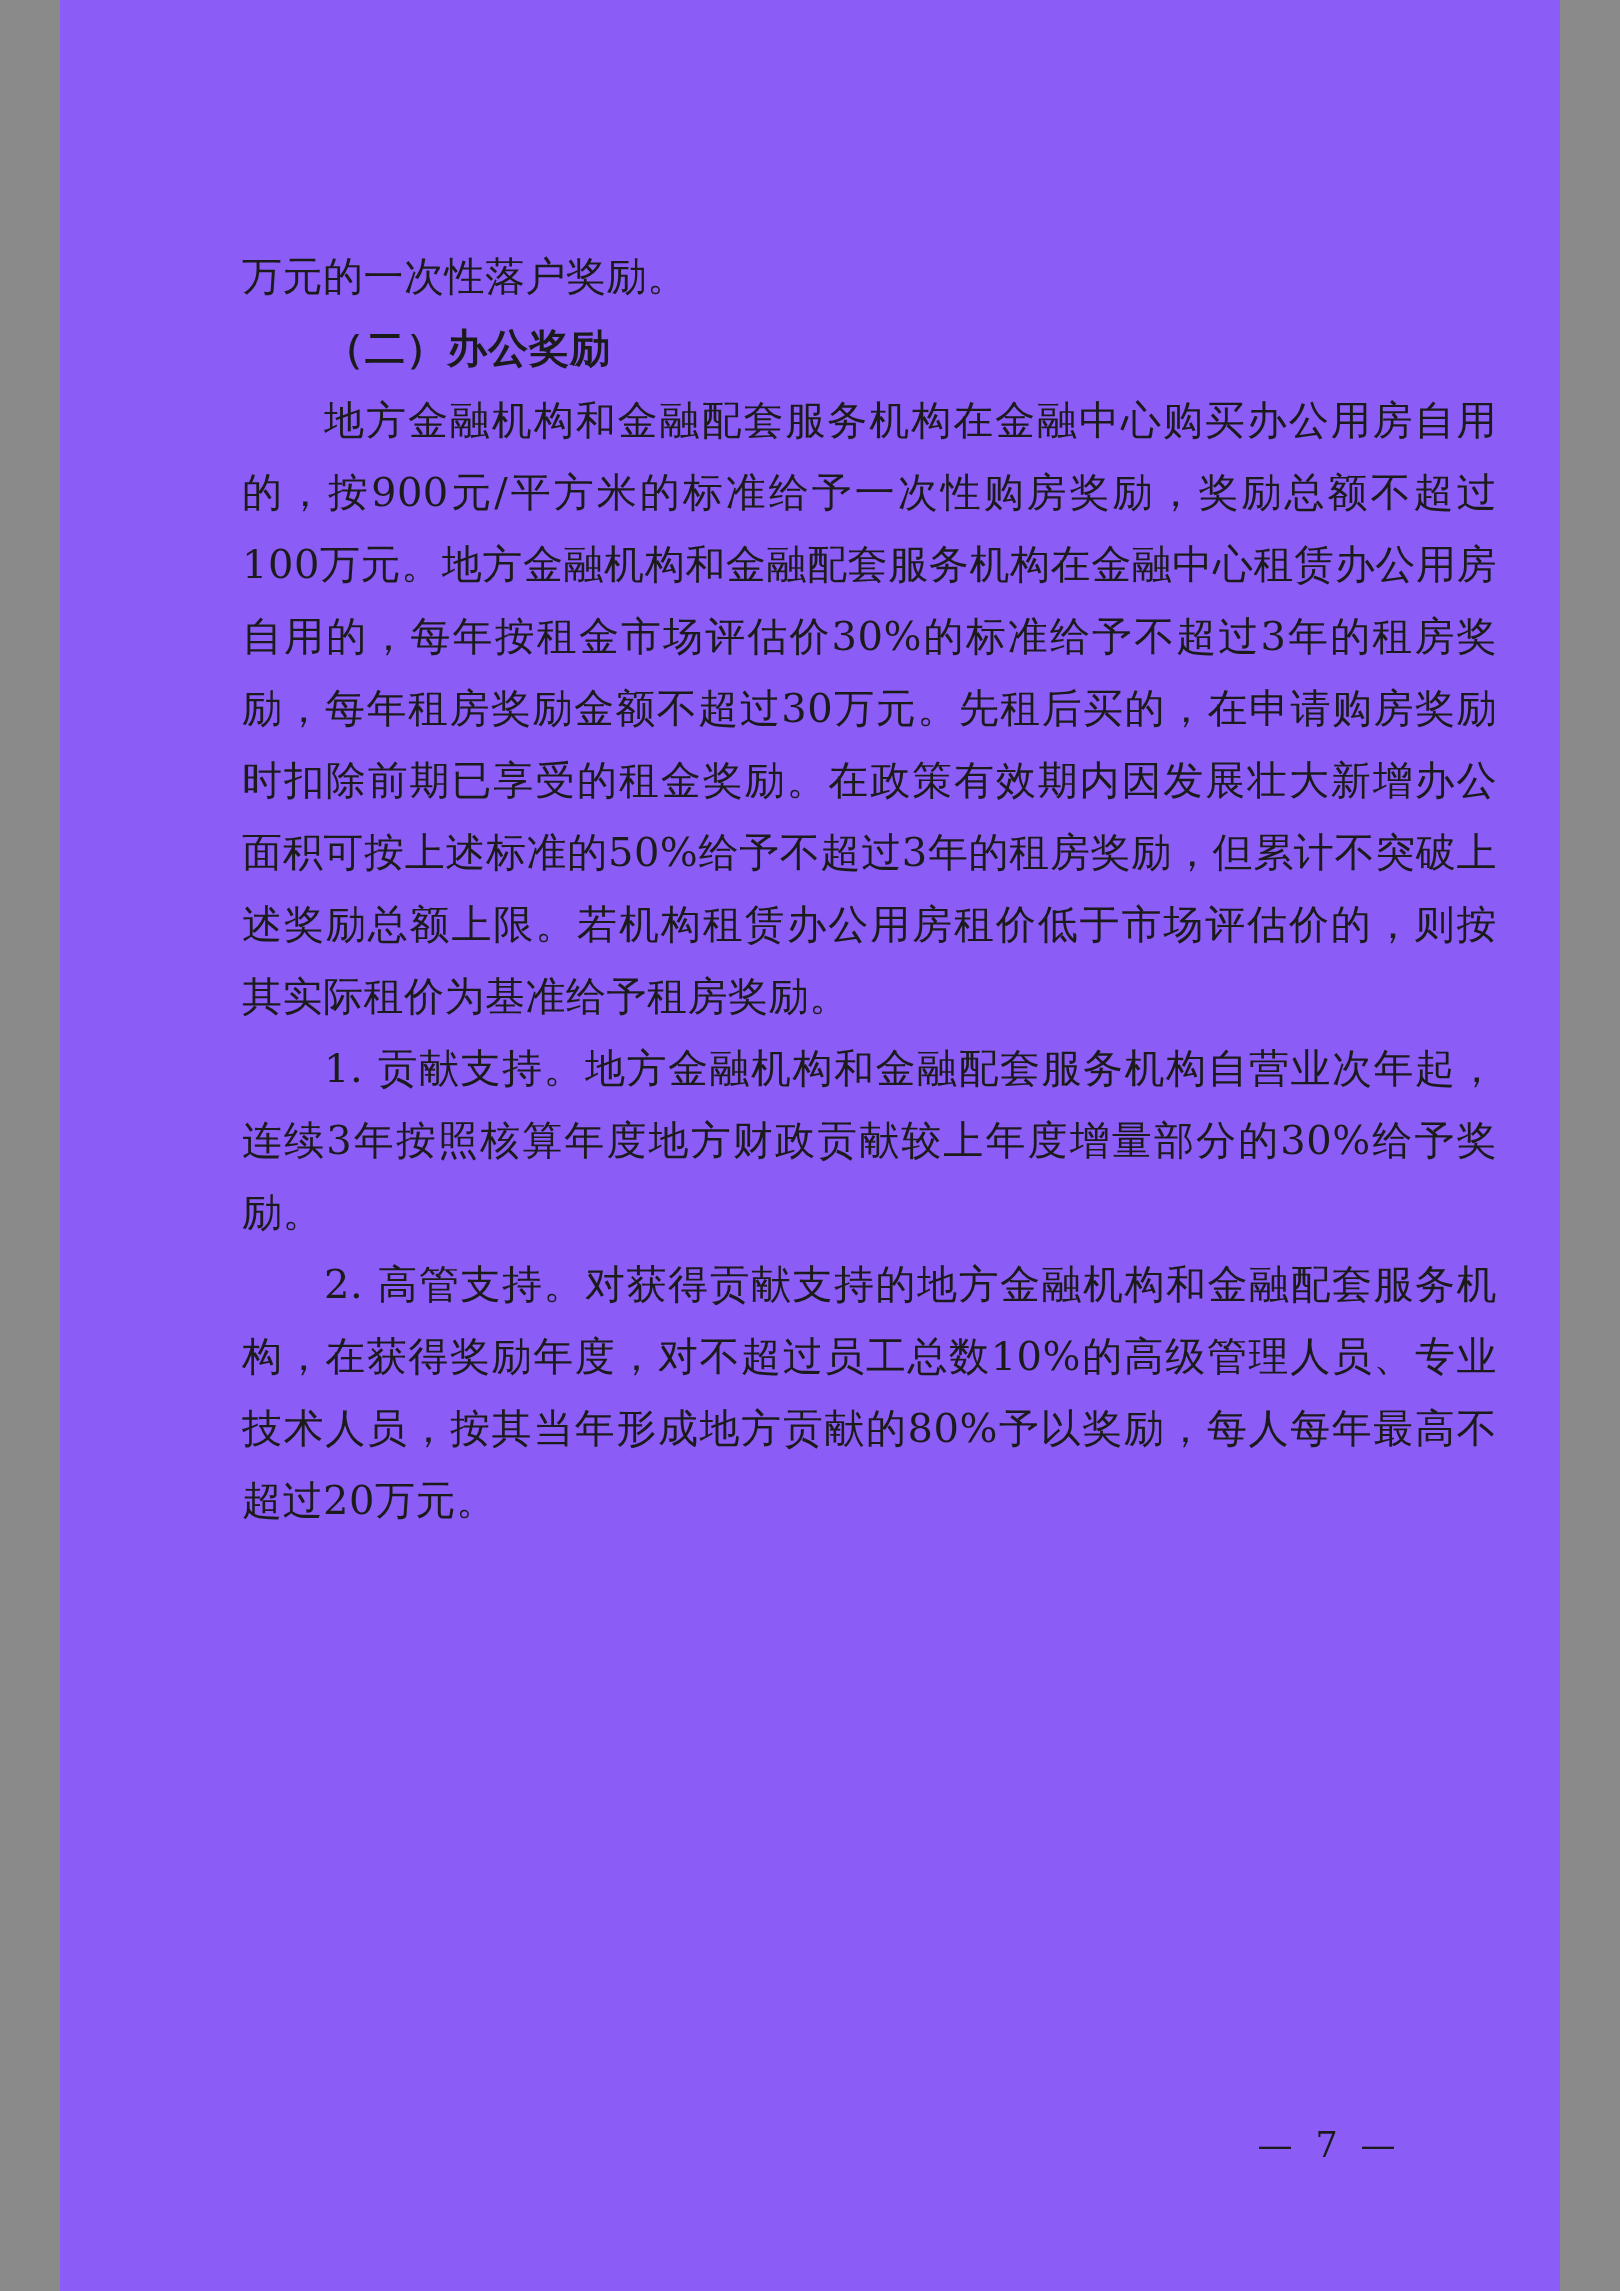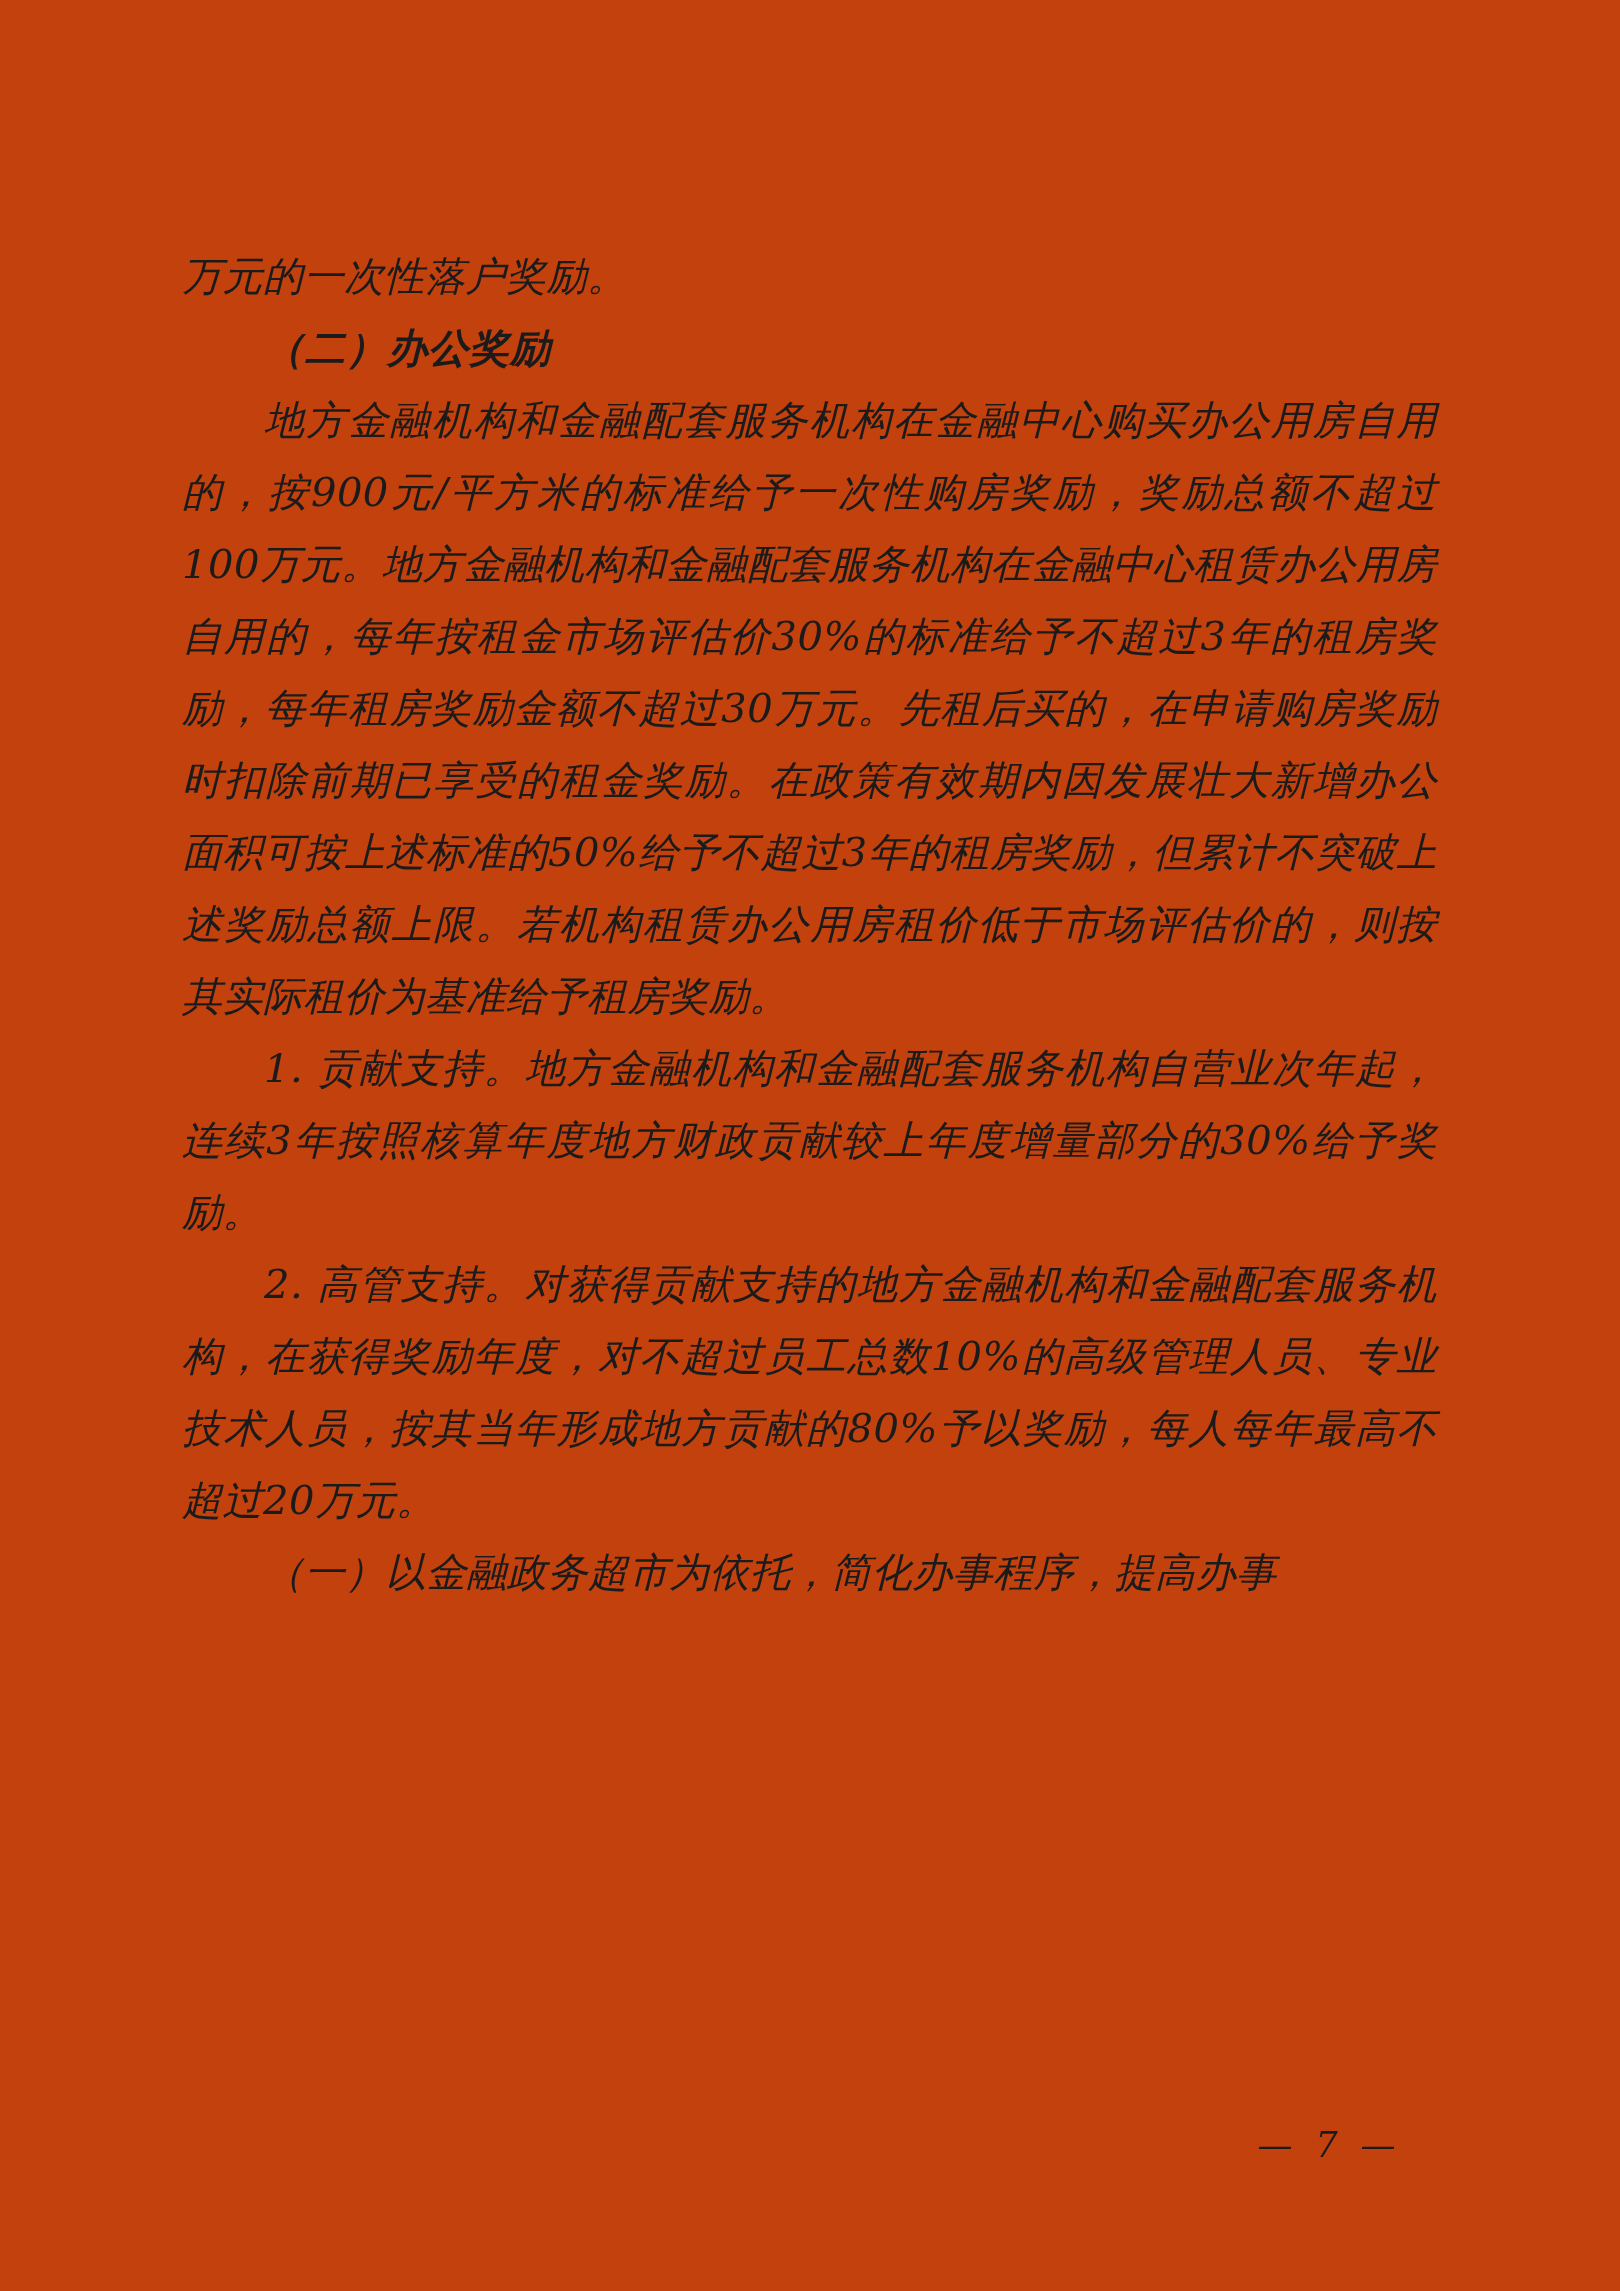--- a/index.html
+++ b/index.html
@@ -2,27 +2,26 @@
 <html><head>
 <meta charset="utf-8">
 <style>
   html, body {
     margin: 0;
     padding: 0;
     background: #8a8a8a;
   }
   .page {
     position: relative;
-    width: 1620px;
+    width: 1500px;
     height: 2292px;
-    background: #c2410c;
+    background: #8b5cf6;
     margin: 0 auto;
     overflow: hidden;
     box-sizing: border-box;
-    font-style: italic;
   }
   .content {
     position: absolute;
     left: 182px;
     top: 240px;
     width: 1255px;
   }
   .para {
     font-family: "DejaVu Serif", "Liberation Serif", serif;
     font-size: 40px;
@@ -74,21 +73,20 @@
     <p class="para subheading">（二）办公奖励</p>
 
     <p class="para indent">地方金融机构和金融配套服务机构在金融中心购买办公用房自用的，按900元/平方米的标准给予一次性购房奖励，奖励总额不超过100万元。地方金融机构和金融配套服务机构在金融中心租赁办公用房自用的，每年按租金市场评估价30%的标准给予不超过3年的租房奖励，每年租房奖励金额不超过30万元。先租后买的，在申请购房奖励时扣除前期已享受的租金奖励。在政策有效期内因发展壮大新增办公面积可按上述标准的50%给予不超过3年的租房奖励，但累计不突破上述奖励总额上限。若机构租赁办公用房租价低于市场评估价的，则按其实际租价为基准给予租房奖励。</p>
 
 
     <p class="para indent">1. 贡献支持。地方金融机构和金融配套服务机构自营业次年起，连续3年按照核算年度地方财政贡献较上年度增量部分的30%给予奖励。</p>
 
     <p class="para indent">2. 高管支持。对获得贡献支持的地方金融机构和金融配套服务机构，在获得奖励年度，对不超过员工总数10%的高级管理人员、专业技术人员，按其当年形成地方贡献的80%予以奖励，每人每年最高不超过20万元。</p>
 
 
-    <p class="para indent">（一）以金融政务超市为依托，简化办事程序，提高办事</p>
 
   </div>
 
   <div class="page-number">
     <span>— 7 —</span>
   </div>
 </div>
 
 
 </body></html>

